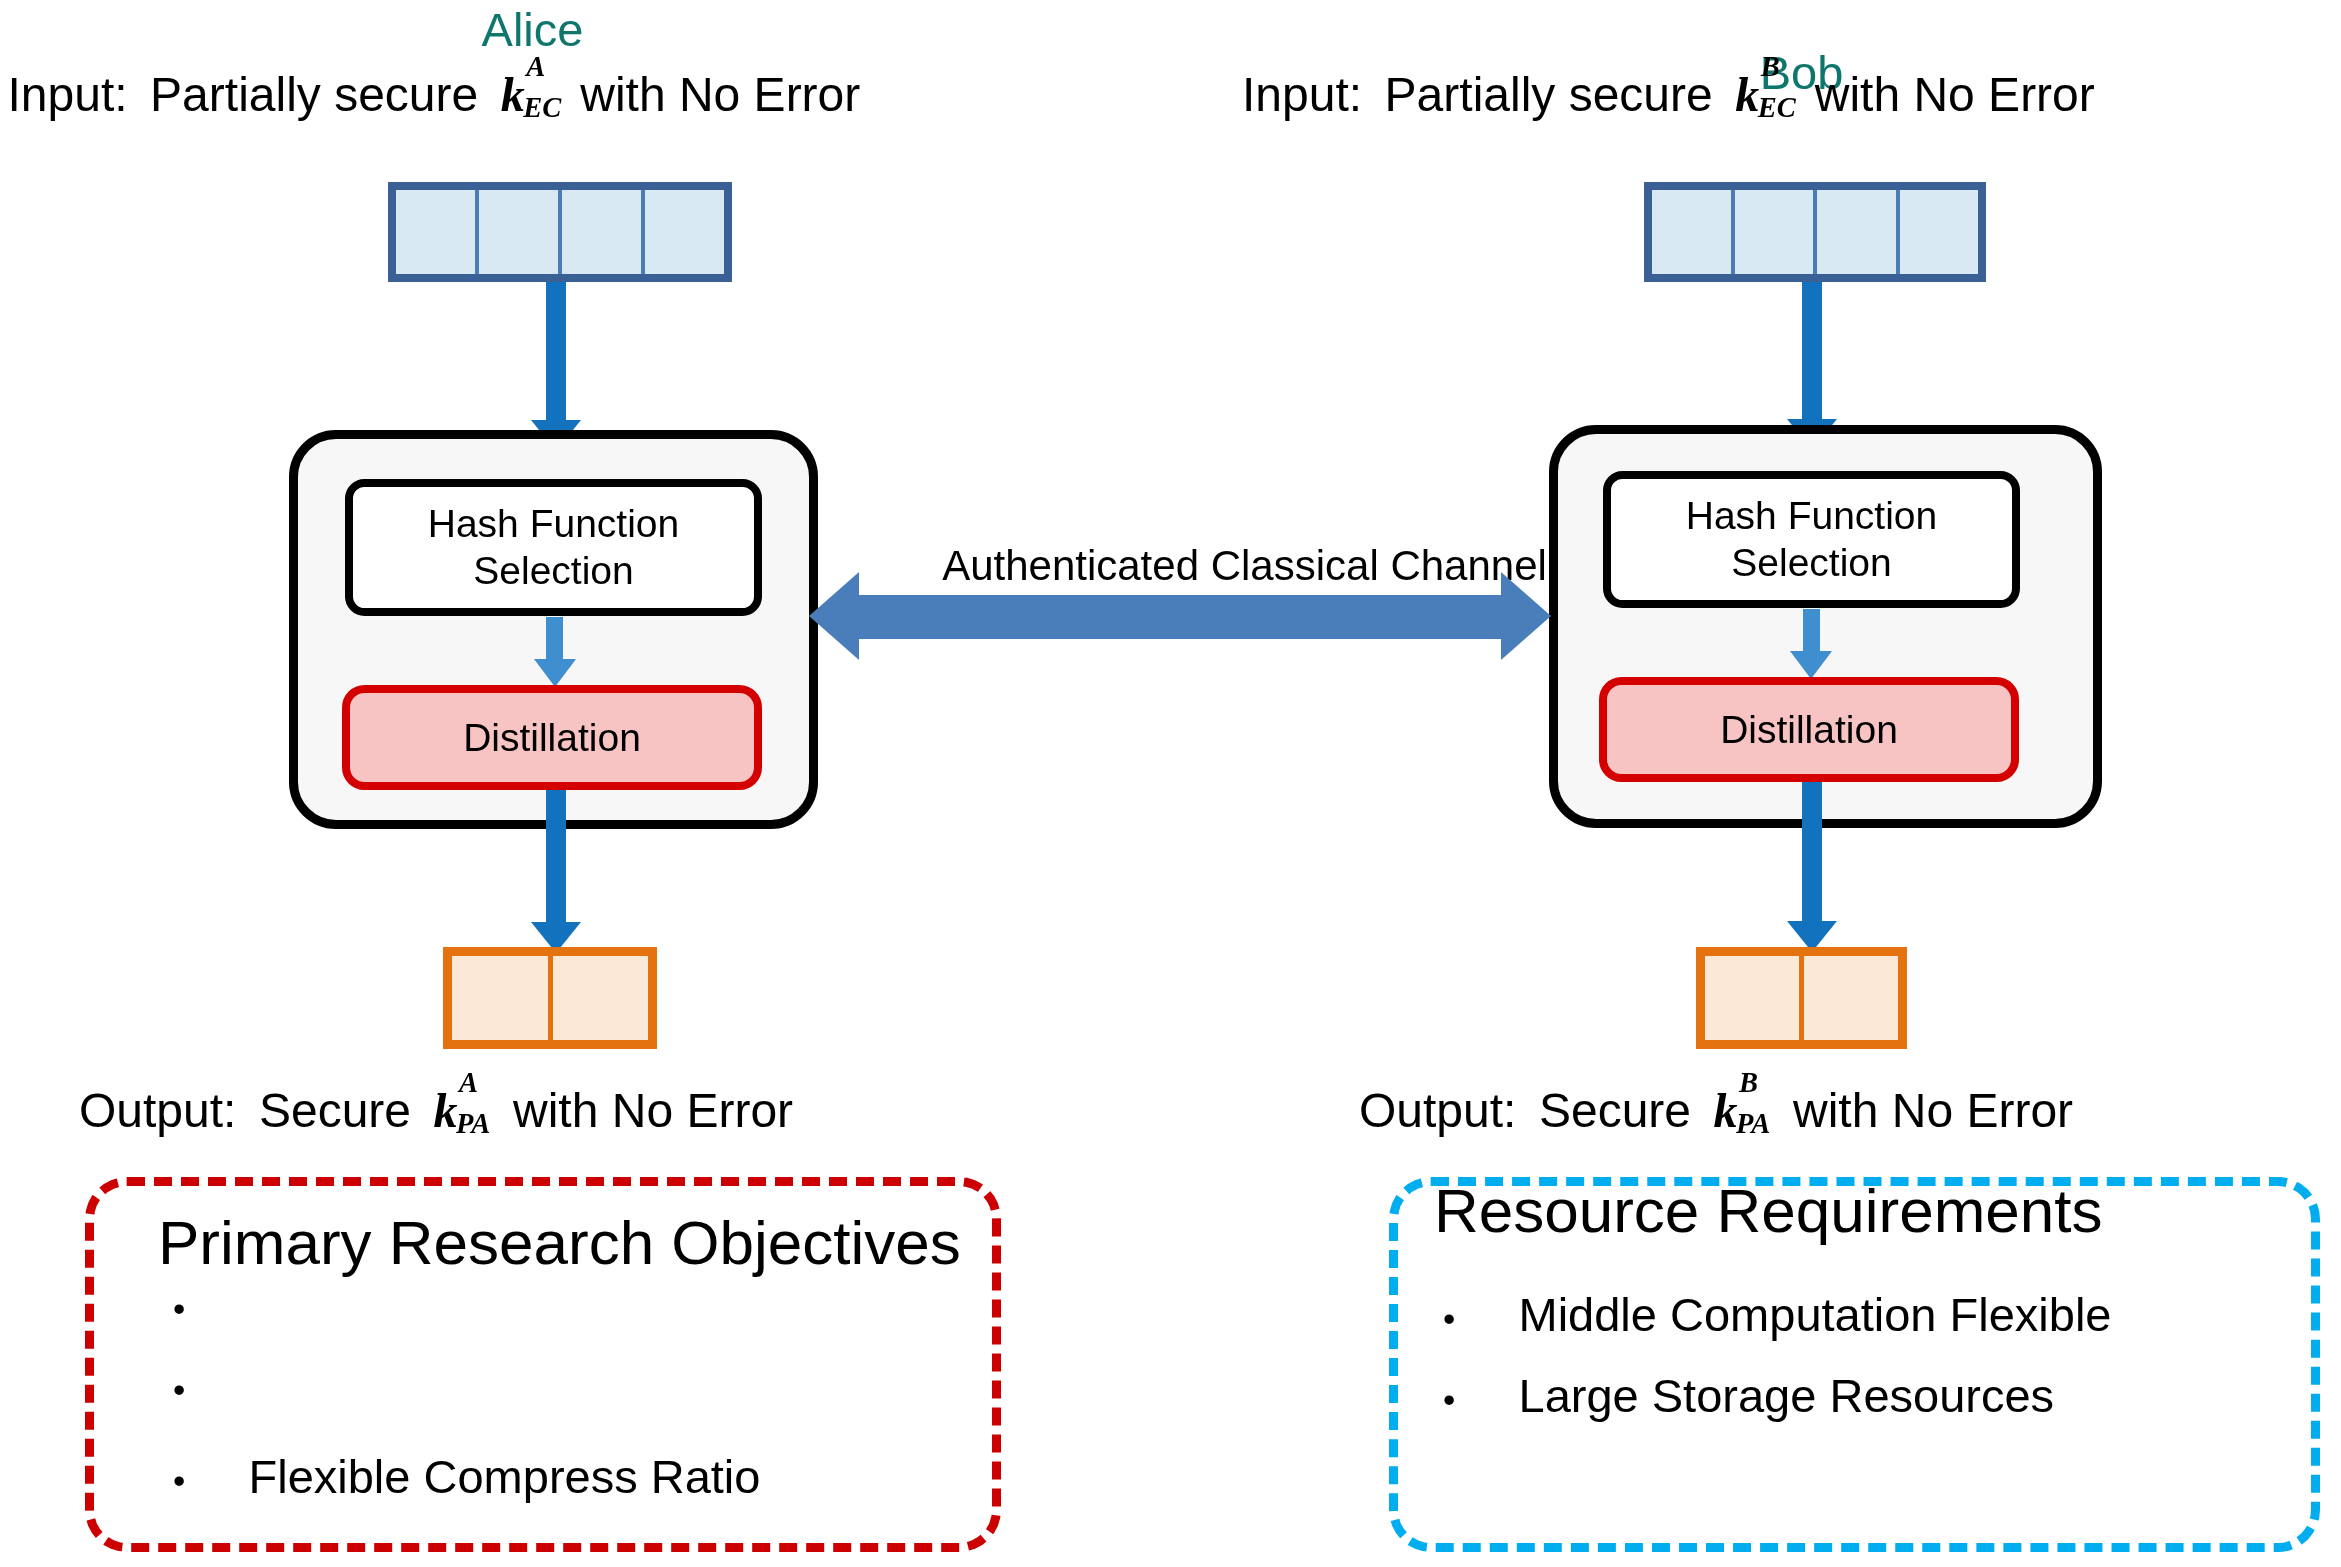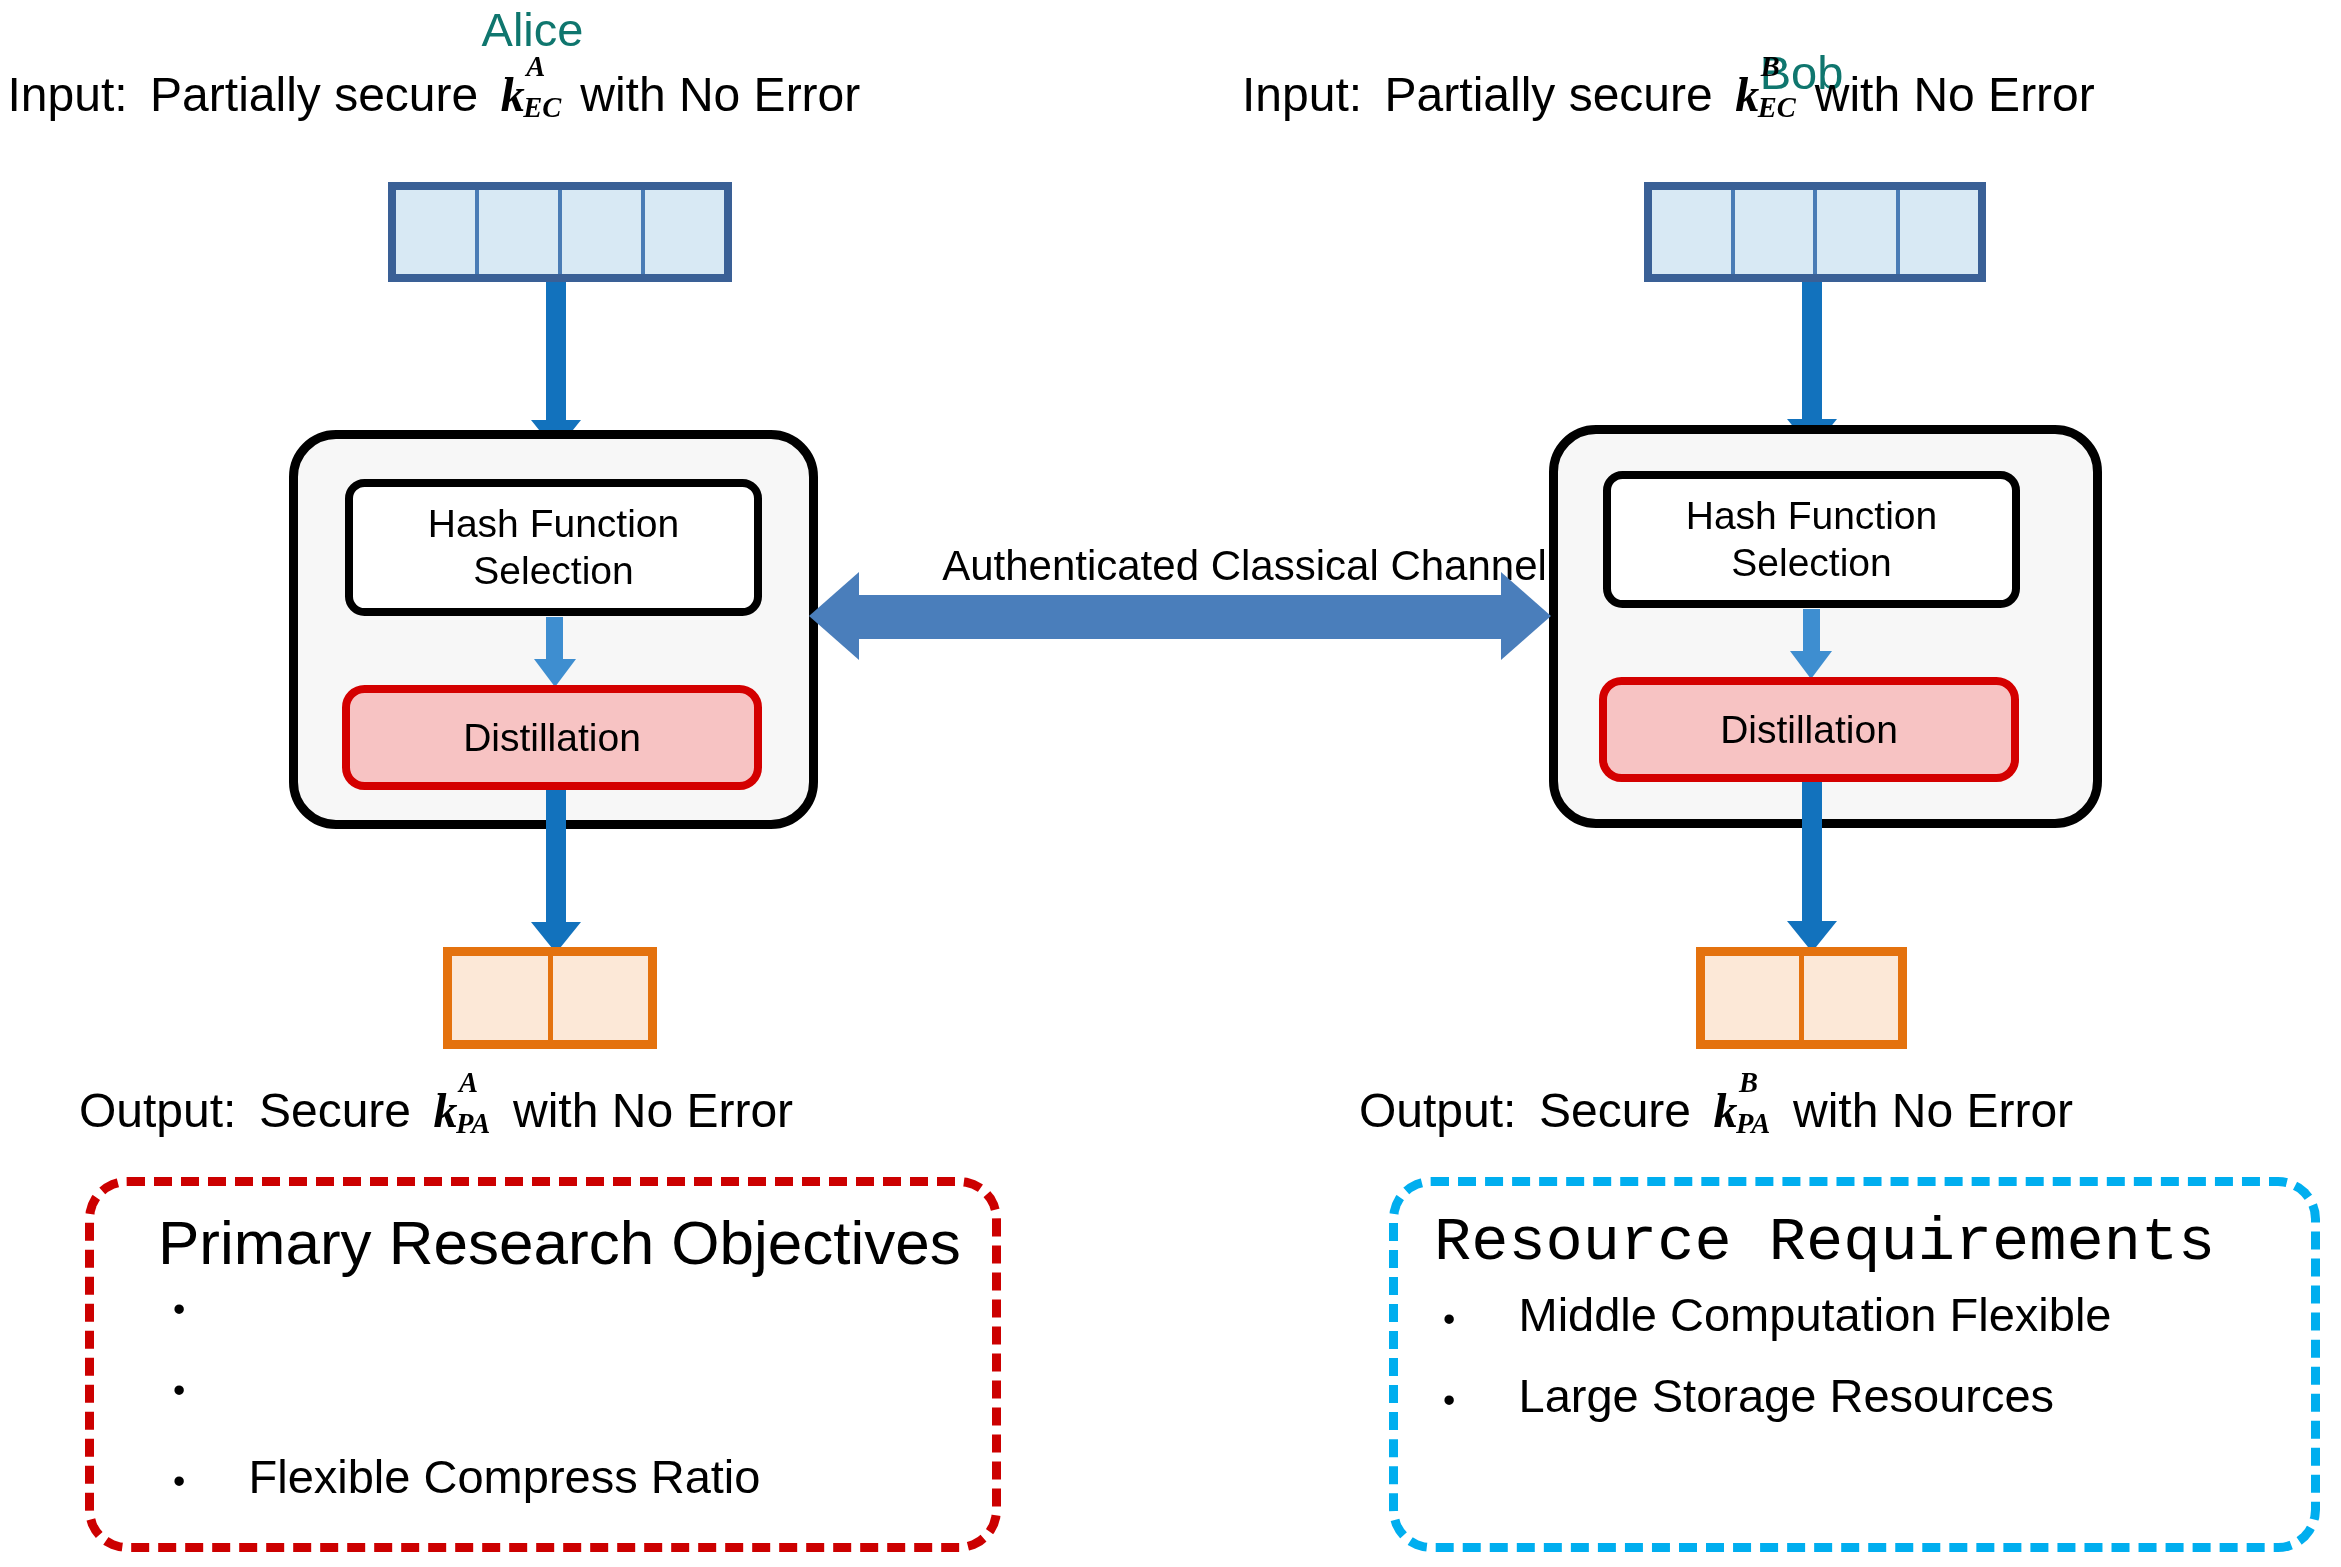--- a/index.html
+++ b/index.html
@@ -341,21 +341,21 @@
   </div>
 
   <div class="abs bullet-row" style="left:173px; top:1453px;">
     <span class="bullet-dot">•</span>
     <span class="bullet-gap"></span>
     <span>Flexible Compress Ratio</span>
   </div>
 
   <div class="abs panel panel-cyan" style="left:1389px; top:1177px; width:931px; height:375px;"></div>
 
-  <div class="abs panel-title" style="left:1434px; top:1212px;font-family:Liberation Mono, monospace;">Resource Requirements</div>
+  <div class="abs panel-title" style="left:1434px; top:1180px;">Resource Requirements</div>
 
   <div class="abs bullet-row" style="left:1443px; top:1291px;">
     <span class="bullet-dot">•</span>
     <span class="bullet-gap"></span>
     <span>Middle Computation Flexible</span>
   </div>
 
   <div class="abs bullet-row" style="left:1443px; top:1372px;">
     <span class="bullet-dot">•</span>
     <span class="bullet-gap"></span>

